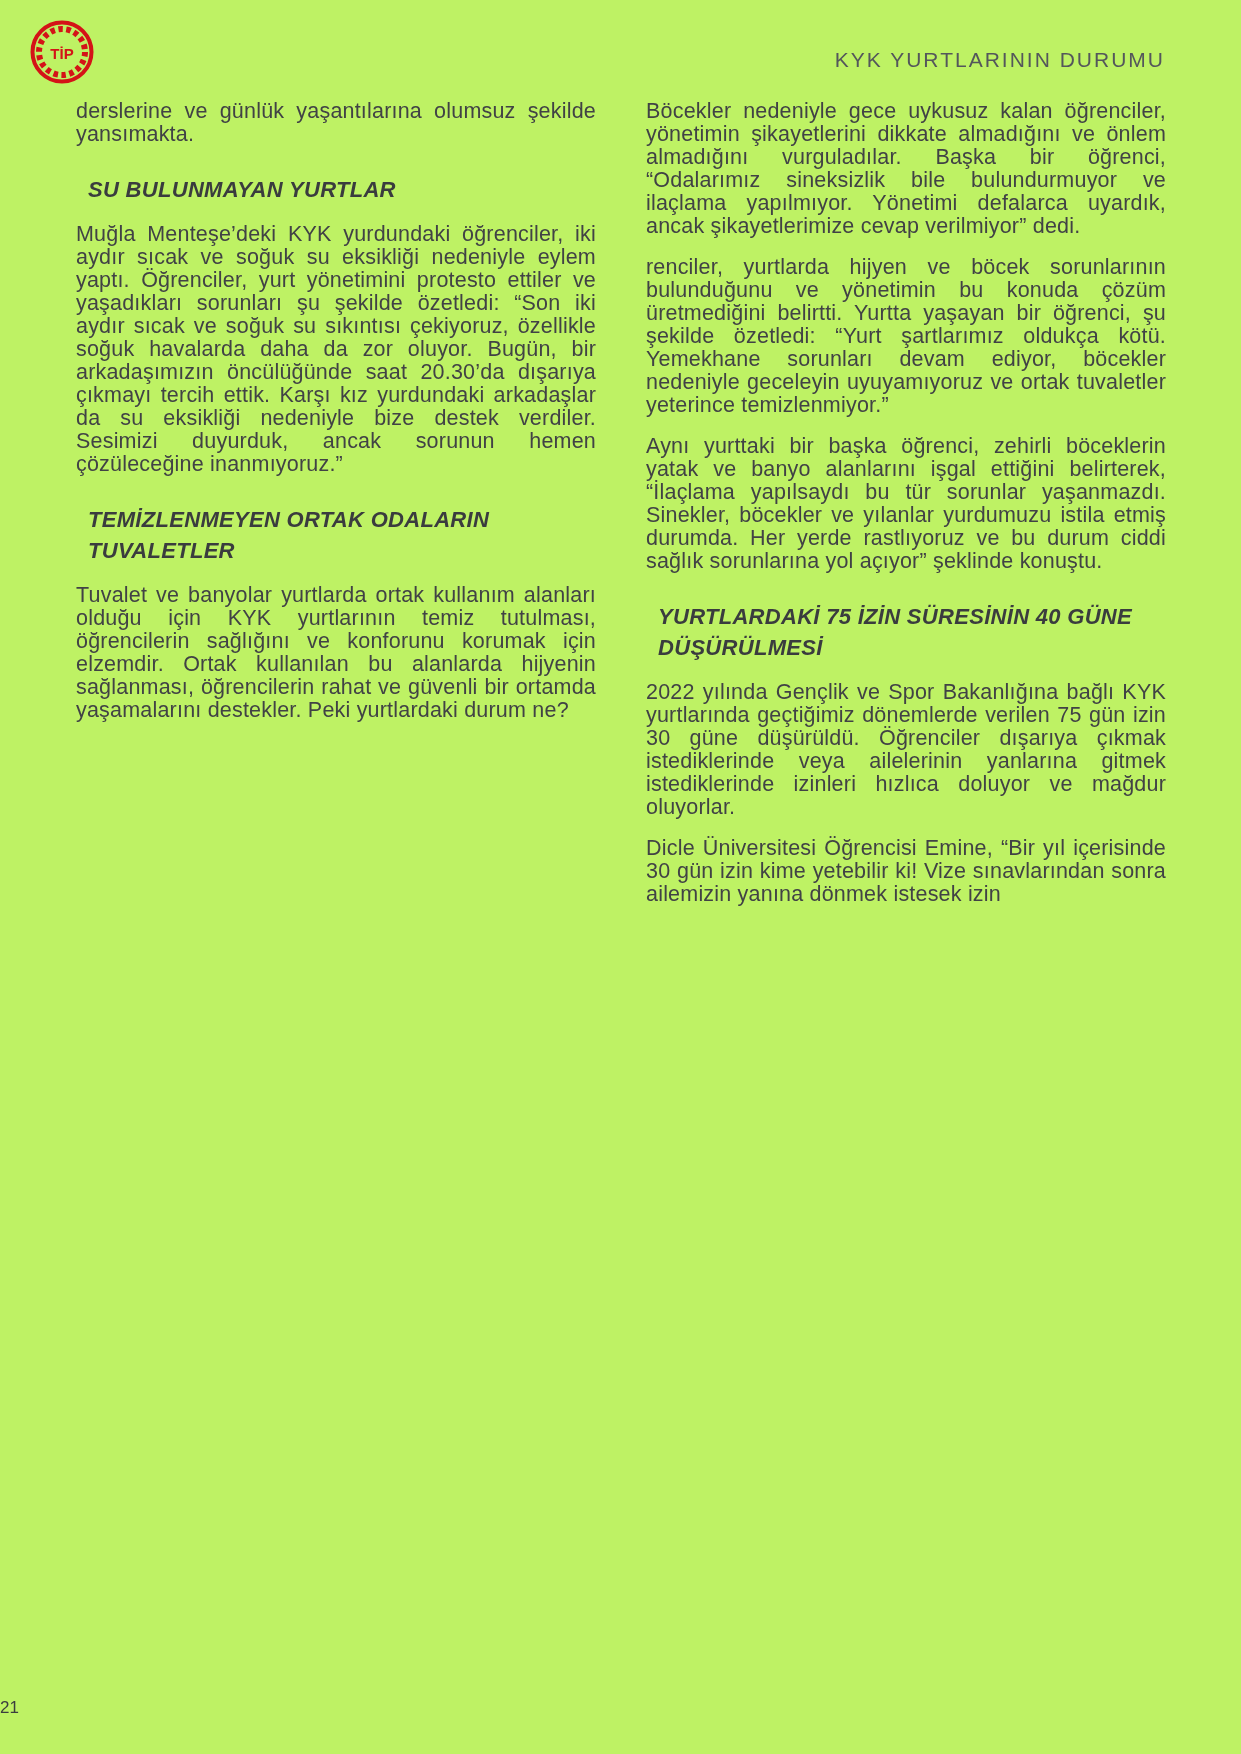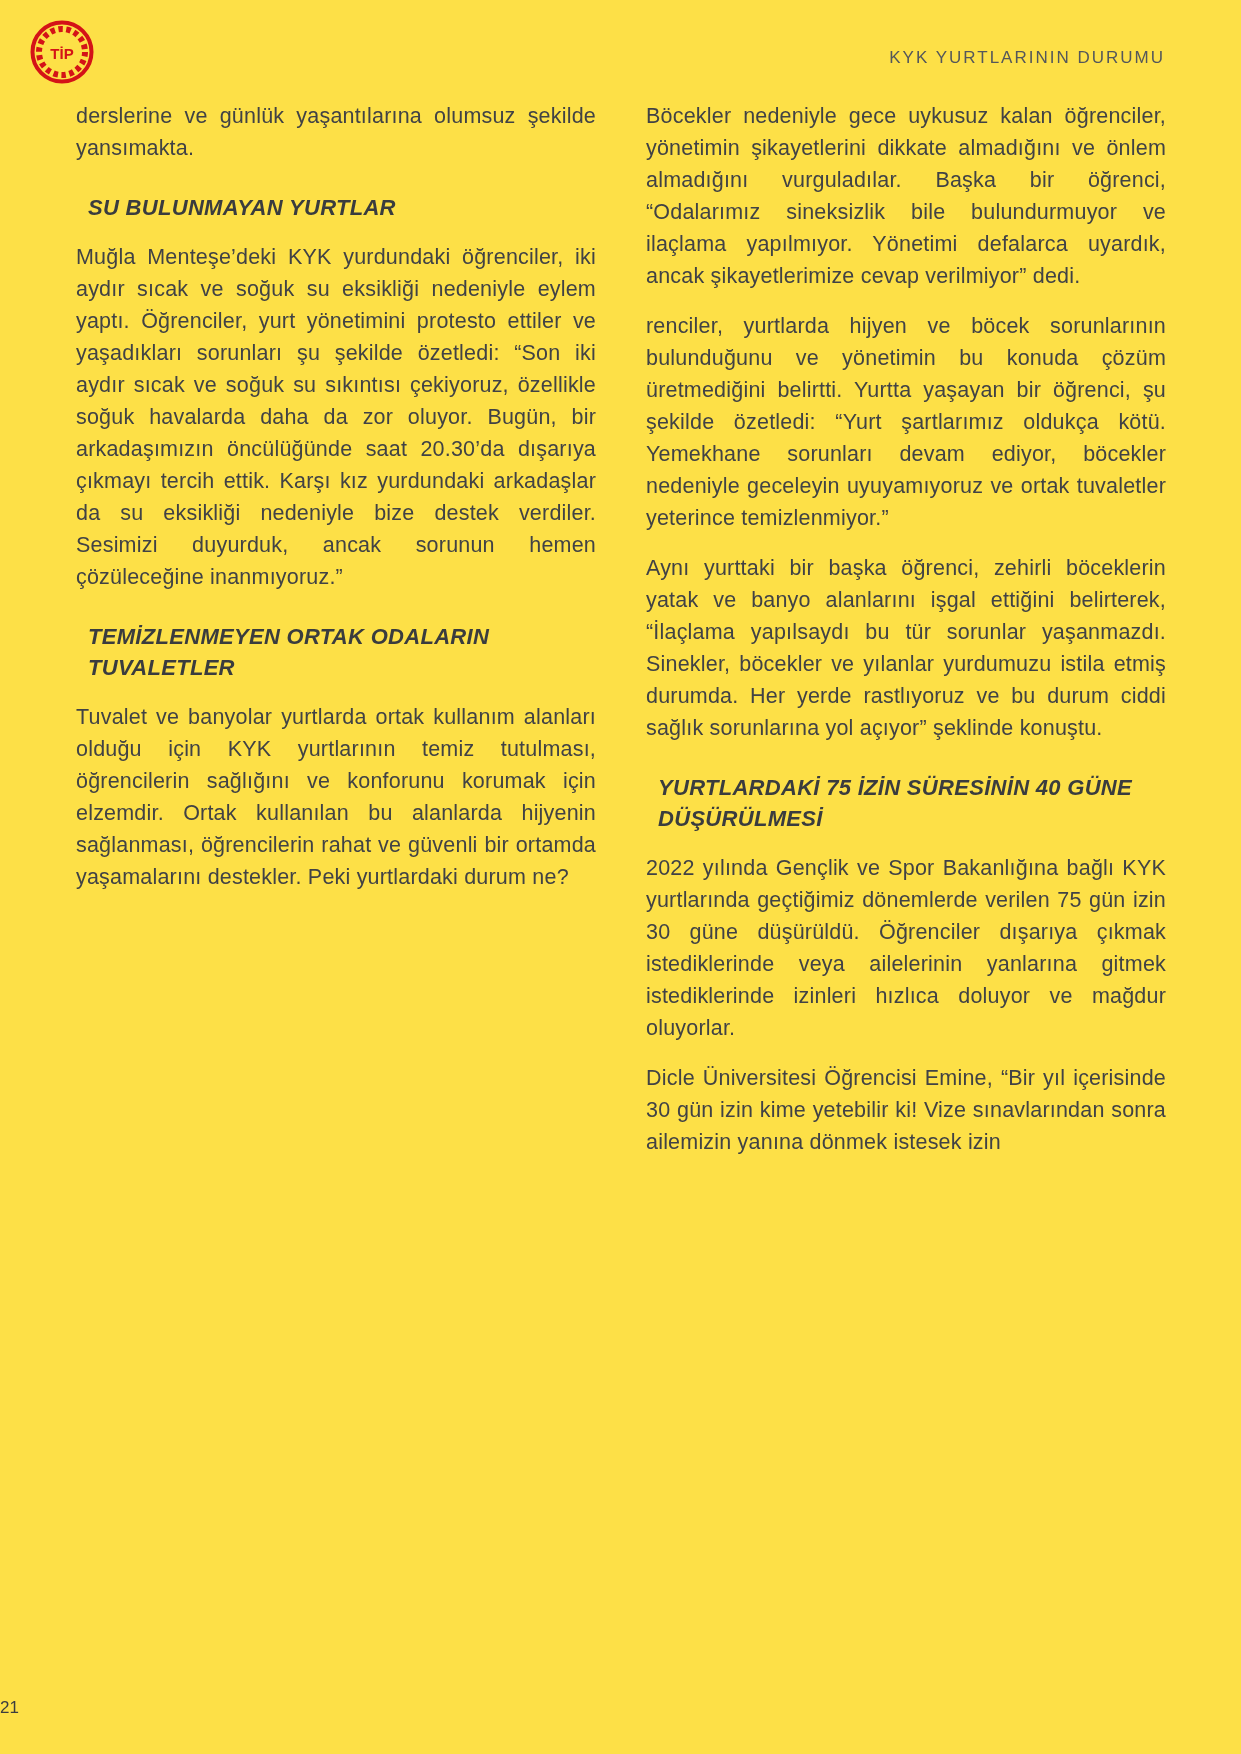--- a/index.html
+++ b/index.html
@@ -4,54 +4,54 @@
 <style>
   html, body {
     margin: 0;
     padding: 0;
     background: #ffffff;
   }
   .page {
     position: relative;
     width: 1241px;
     height: 1754px;
-    background: #fde047;
+    background: #bef264;
     font-family: "Liberation Sans", sans-serif;
     overflow: hidden;
   }
   .logo {
     position: absolute;
     top: 20px;
     left: 30px;
     width: 64px;
     height: 64px;
   }
   .header-title {
     position: absolute;
     top: 48px;
     right: 76px;
-    font-size: 17px;
+    font-size: 21px;
     font-weight: 500;
     letter-spacing: 2px;
     color: #54575b;
     white-space: nowrap;
   }
   .content {
     position: absolute;
     top: 100px;
     left: 76px;
     display: flex;
     gap: 50px;
   }
   .col {
     width: 520px;
   }
   .col p.body {
     font-size: 21.5px;
-    line-height: 32px;
+    line-height: 23px;
     letter-spacing: 0.2px;
     color: #414245;
     text-align: justify;
     margin: 0 0 18px 0;
   }
   .col h2.sec {
     font-size: 22px;
     line-height: 31px;
     letter-spacing: 0.3px;
     color: #3a3c3e;

